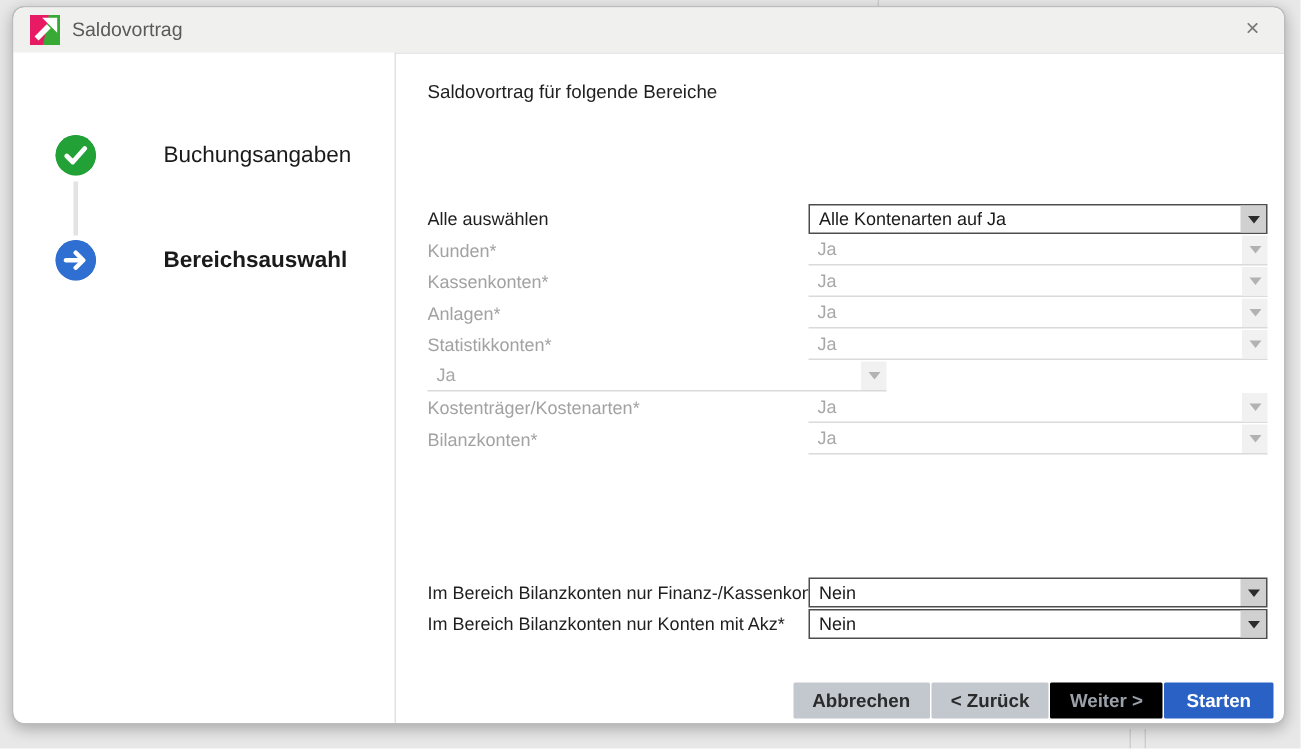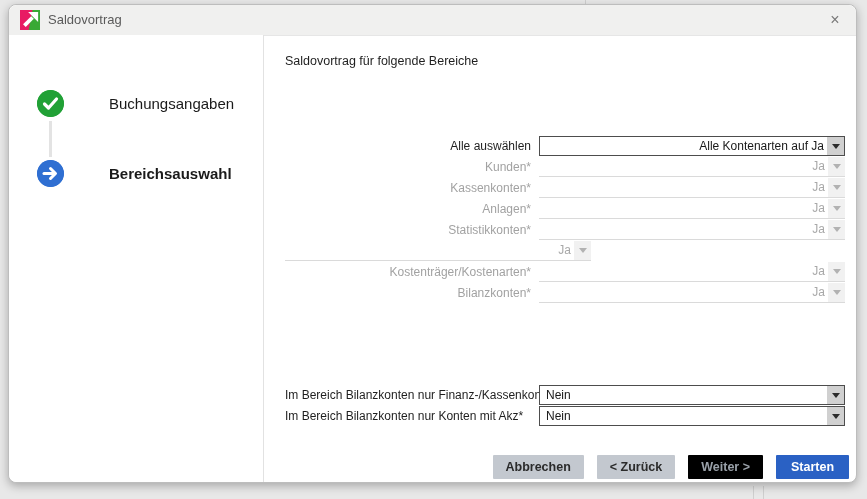--- a/index.html
+++ b/index.html
@@ -40,21 +40,21 @@
   .step-circle{width:27px;height:27px;border-radius:50%;flex:0 0 27px;}
   .step-circle.green{background:#21a136;}
   .step-circle.blue{background:#2f6fd2;}
   .step-label{margin-left:13px;font-size:15px;color:#1a1a1a;}
   .step-2 .step-label{font-weight:bold;}
   .connector{position:absolute;left:40px;top:86px;width:3px;height:36px;background:#e3e3e3;}
   
   .content{position:absolute;left:255px;top:30px;right:0;bottom:0;}
   .heading{position:absolute;left:21px;top:19px;font-size:12.5px;color:#1f1f1f;}
   .rows{position:absolute;left:21px;right:11px;}
-  .rows-main{top:101px;text-align:right;}
+  .rows-main{top:101px;}
   .rows-bottom{top:350px;}
   .form-row{display:flex;align-items:center;height:20px;margin-bottom:1px;}
   .row-label{flex:1;font-size:12px;color:#1f1f1f;padding-right:8px;white-space:nowrap;overflow:hidden;}
   .dropdown{
     position:relative;width:306px;height:20px;box-sizing:border-box;
     background:#fff;border:1px solid #4d4d4d;flex:0 0 306px;cursor:pointer;
   }
   .dd-value{
     position:absolute;left:6px;top:0;right:20px;height:18px;line-height:18px;
     font-size:12px;color:#1a1a1a;white-space:nowrap;overflow:hidden;
@@ -70,21 +70,21 @@
   
   .form-row.disabled .row-label{color:#a2a2a2;}
   .form-row.disabled .dropdown{
     border:none;border-bottom:1px solid #dadada;background:transparent;cursor:default;
   }
   .form-row.disabled .dd-value{color:#a8a8a8;}
   .form-row.disabled .dd-btn{background:#f1f1f1;}
   .form-row.disabled .dd-arrow{border-top-color:#b2b2b2;}
   
   .footer{
-    position:absolute;right:7px;bottom:3px;display:flex;gap:13px;align-items:center;
+    position:absolute;right:7px;bottom:3px;display:flex;gap:1px;align-items:center;
   }
   .btn{
     height:24px;min-width:73px;padding:0 13px;border:none;border-radius:1px;
     font-family:"Liberation Sans","DejaVu Sans",sans-serif;
     font-size:12.5px;font-weight:600;cursor:pointer;
   }
   .btn.normal{background:#c3c8cf;color:#2b2b2b;}
   .btn.disabled{background:#000000;color:#9aa1a9;cursor:default;}
   .btn.primary{background:#2a61c4;color:#ffffff;}
 </style>

